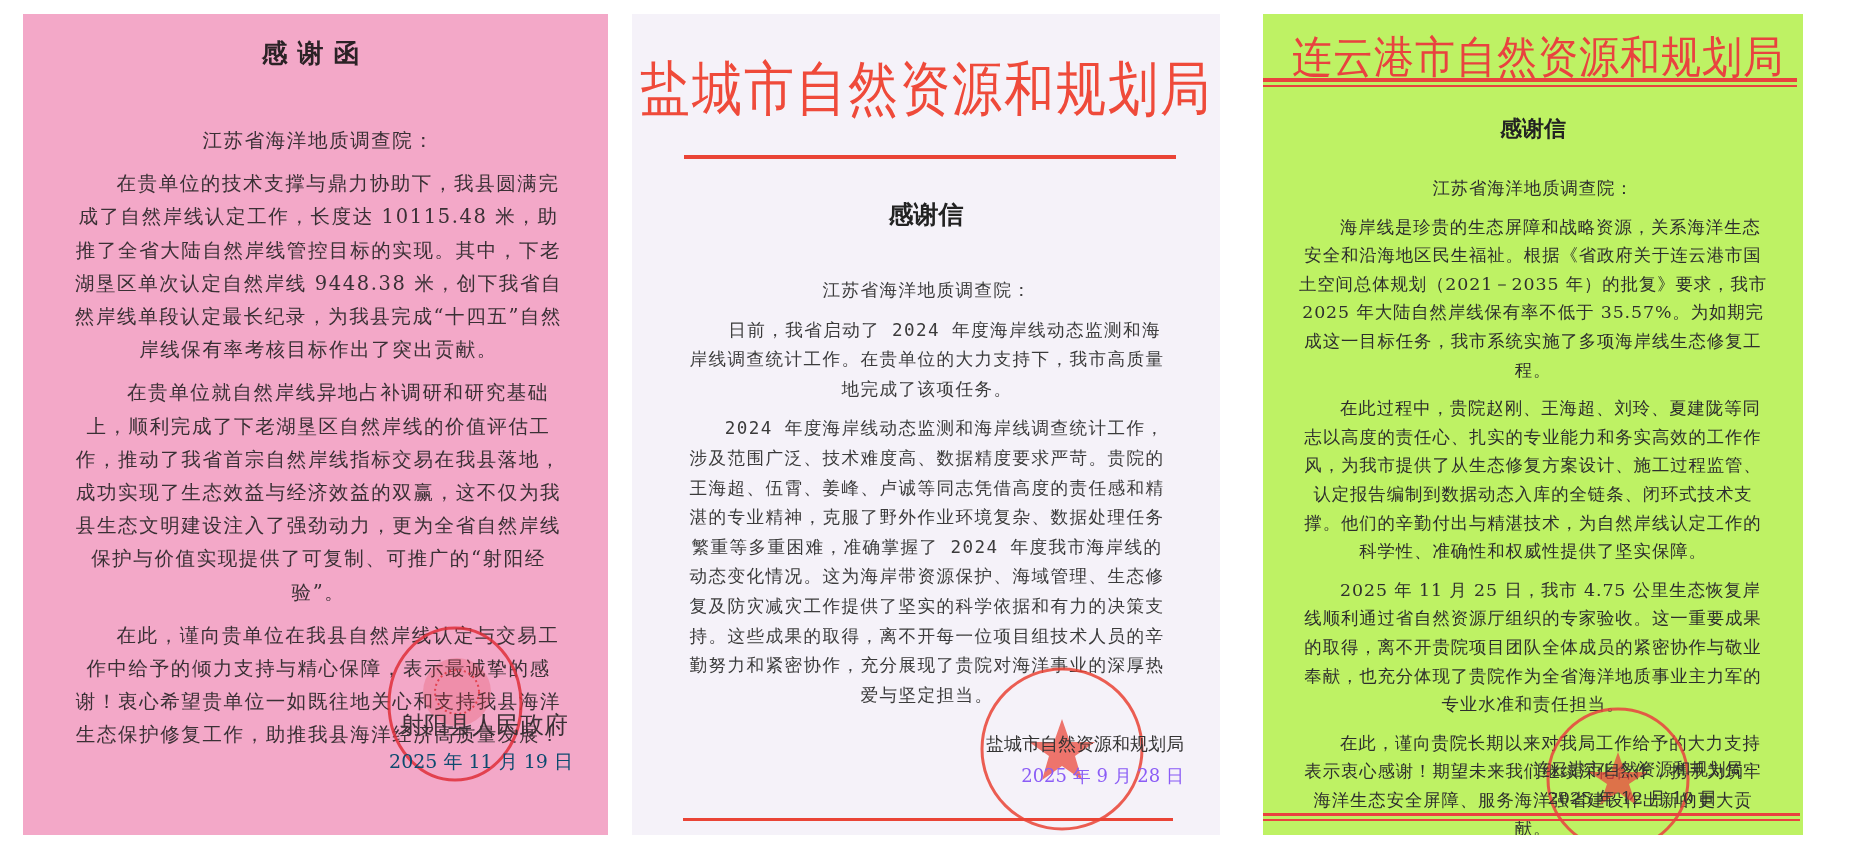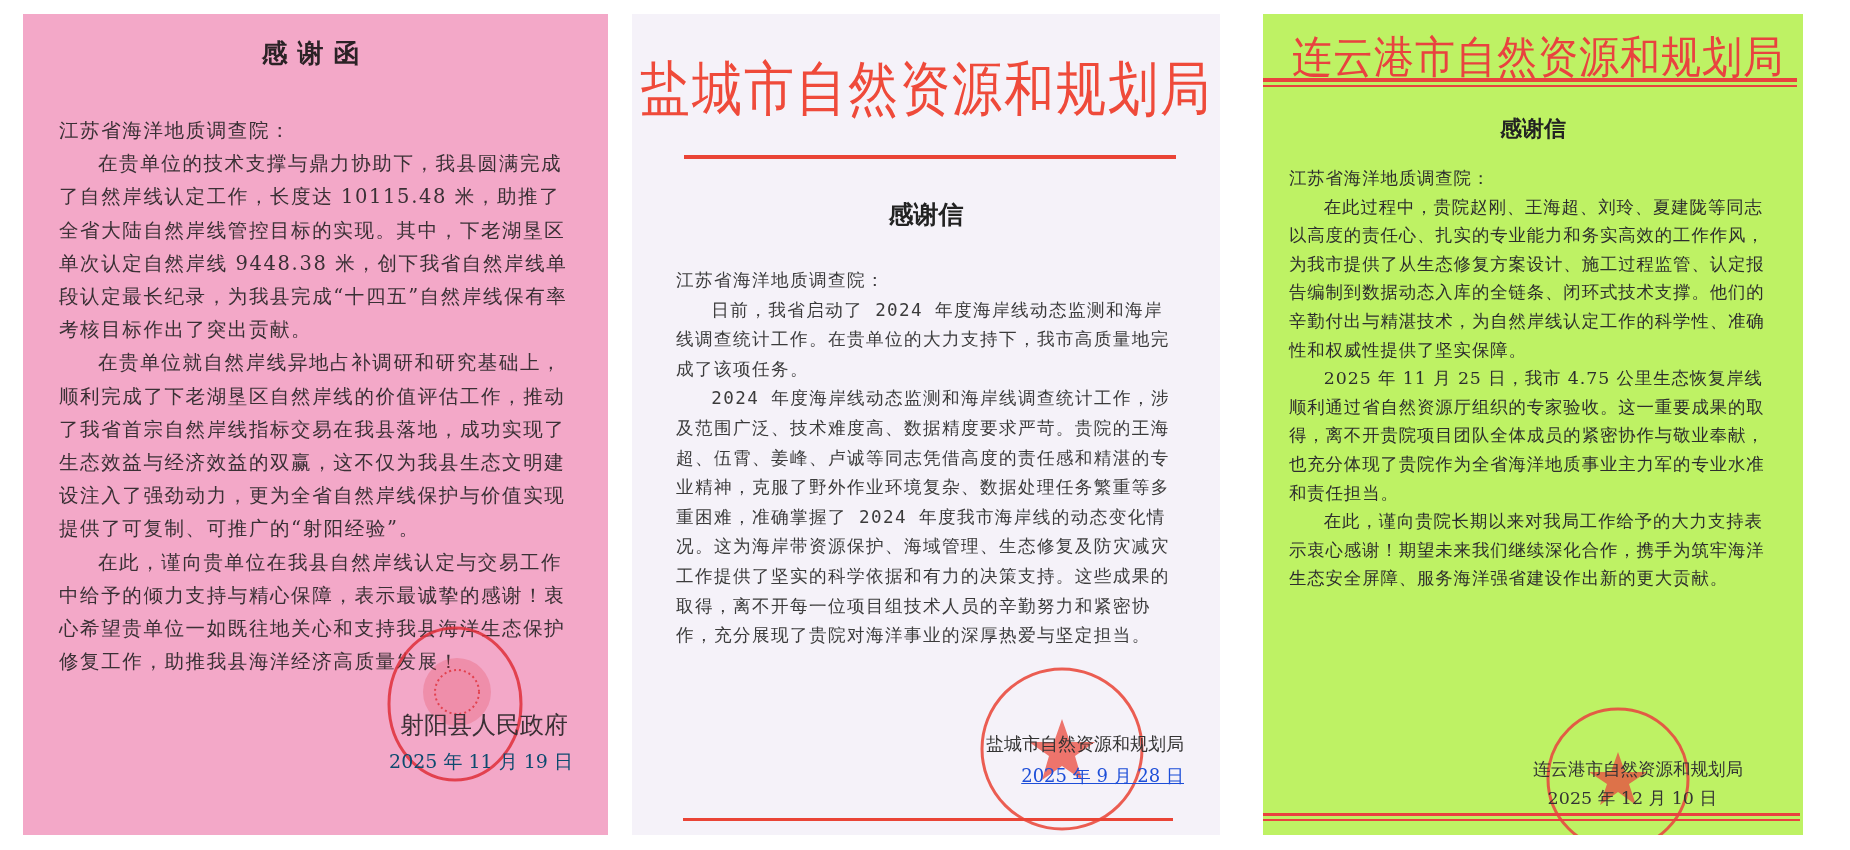--- a/index.html
+++ b/index.html
@@ -1,40 +1,40 @@
 <!DOCTYPE html>
 <html><head>
 <meta charset="utf-8">
 <style>
   html, body { margin: 0; padding: 0; }
   body {
     width: 1850px; height: 850px; background: #ffffff; position: relative; overflow: hidden;
     font-family: "DejaVu Serif", "Liberation Serif", serif; color: #2a2a2a;
   }
   .doc { position: absolute; box-sizing: border-box; overflow: hidden; }
-  .doc p { margin: 0; }
+  .doc p { margin: 10px; text-align: center; }
 
   
   #doc1 { left: 23px; top: 14px; width: 585px; height: 821px; background: #f3a8c8; padding: 8px 36px 0 36px; }
   #doc1 .title { position: absolute; top: 22px; left: 0; right: 0; text-align: center; font-size: 26px; font-weight: bold; letter-spacing: 10px; color: #2b2226; }
   #doc1 .body { position: absolute; top: 100px; left: 36px; right: 30px; font-size: 19.5px; line-height: 33.2px; color: #3a3035; letter-spacing: 1.6px; }
   #doc1 .body .para { text-indent: 2em; }
   #doc1 .sign { position: absolute; left: 345px; top: 695px; font-size: 24px; color: #3a3035; text-align: right; width: 200px; }
   #doc1 .date { position: absolute; left: 330px; top: 735px; font-size: 19px; color: #0c4a6e; width: 220px; text-align: right; }
   #doc1 .seal { left: 362px; top: 610px; width: 140px; height: 160px; }
 
   
   #doc2 { left: 632px; top: 14px; width: 588px; height: 821px; background: #f5f2f9; }
   #doc2 .org { position: absolute; top: 42px; left: 0; right: 0; text-align: center; font-size: 50px; color: #ef4a3a; font-family: "DejaVu Serif", serif; letter-spacing: 2px; transform: scaleY(1.18); }
   #doc2 .rule { position: absolute; left: 52px; width: 492px; top: 141px; height: 4px; background: #ea4436; }
   #doc2 .title { position: absolute; top: 184px; left: 0; right: 0; text-align: center; font-size: 25px; font-weight: bold; color: #222; }
   #doc2 .body { position: absolute; top: 252px; left: 44px; right: 42px; font-size: 17.6px; line-height: 29.6px; color: #3b3b3b; letter-spacing: 1.4px; font-family: "DejaVu Sans Mono", monospace; }
   #doc2 .body .para { text-indent: 2em; }
   #doc2 .sign { position: absolute; top: 718px; right: 36px; font-size: 18px; color: #333; }
-  #doc2 .date { position: absolute; top: 750px; right: 36px; font-size: 18px; color: #1d4ed8; text-decoration: underline; }
+  #doc2 .date { position: absolute; top: 750px; right: 36px; font-size: 18px; color: #8b5cf6; }
   #doc2 .footrule { position: absolute; left: 51px; width: 490px; top: 804px; height: 3px; background: #ea4436; }
   #doc2 .seal { left: 345px; top: 650px; width: 170px; height: 170px; }
 
   
   #doc3 { left: 1263px; top: 14px; width: 540px; height: 821px; background: #bef264; }
   #doc3 .org { position: absolute; top: 16px; left: 0; right: 0; text-align: center; font-size: 40px; color: #e9423f; letter-spacing: 1px; transform: scaleY(1.1); padding-left: 10px; }
   #doc3 .rule1 { position: absolute; left: 0; width: 534px; top: 64px; height: 4px; background: #e9423f; }
   #doc3 .rule2 { position: absolute; left: 0; width: 534px; top: 71px; height: 1.5px; background: #e9423f; }
   #doc3 .title { position: absolute; top: 100px; left: 0; right: 0; text-align: center; font-size: 22px; font-weight: bold; color: #222; }
   #doc3 .body { position: absolute; top: 150px; left: 26px; right: 26px; font-size: 17.4px; line-height: 28.6px; color: #2e2e2e; letter-spacing: 0.9px; }
@@ -85,20 +85,21 @@
   <div class="footrule"></div>
 </div>
 
 <div class="doc" id="doc3">
   <div class="org">连云港市自然资源和规划局</div>
   <div class="rule1"></div>
   <div class="rule2"></div>
   <div class="title">感谢信</div>
   <div class="body">
     <p>江苏省海洋地质调查院：</p>
+    <p class="para">海岸线是珍贵的生态屏障和战略资源，关系海洋生态安全和沿海地区民生福祉。根据《省政府关于连云港市国土空间总体规划（2021－2035 年）的批复》要求，我市 2025 年大陆自然岸线保有率不低于 35.57%。为如期完成这一目标任务，我市系统实施了多项海岸线生态修复工程。</p>
     <p class="para">在此过程中，贵院赵刚、王海超、刘玲、夏建陇等同志以高度的责任心、扎实的专业能力和务实高效的工作作风，为我市提供了从生态修复方案设计、施工过程监管、认定报告编制到数据动态入库的全链条、闭环式技术支撑。他们的辛勤付出与精湛技术，为自然岸线认定工作的科学性、准确性和权威性提供了坚实保障。</p>
     <p class="para">2025 年 11 月 25 日，我市 4.75 公里生态恢复岸线顺利通过省自然资源厅组织的专家验收。这一重要成果的取得，离不开贵院项目团队全体成员的紧密协作与敬业奉献，也充分体现了贵院作为全省海洋地质事业主力军的专业水准和责任担当。</p>
     <p class="para">在此，谨向贵院长期以来对我局工作给予的大力支持表示衷心感谢！期望未来我们继续深化合作，携手为筑牢海洋生态安全屏障、服务海洋强省建设作出新的更大贡献。</p>
   </div>
   <svg class="seal" viewBox="0 0 150 150">
     <circle cx="75" cy="75" r="70" fill="none" stroke="#e9423f" stroke-width="3"></circle>
     <polygon points="75,48 82,68 104,68 86,80 93,101 75,88 57,101 64,80 46,68 68,68" fill="#e9423f" opacity="0.85"></polygon>
   </svg>
   <div class="sign">连云港市自然资源和规划局</div>
   <div class="date">2025 年 12 月 10 日</div>

